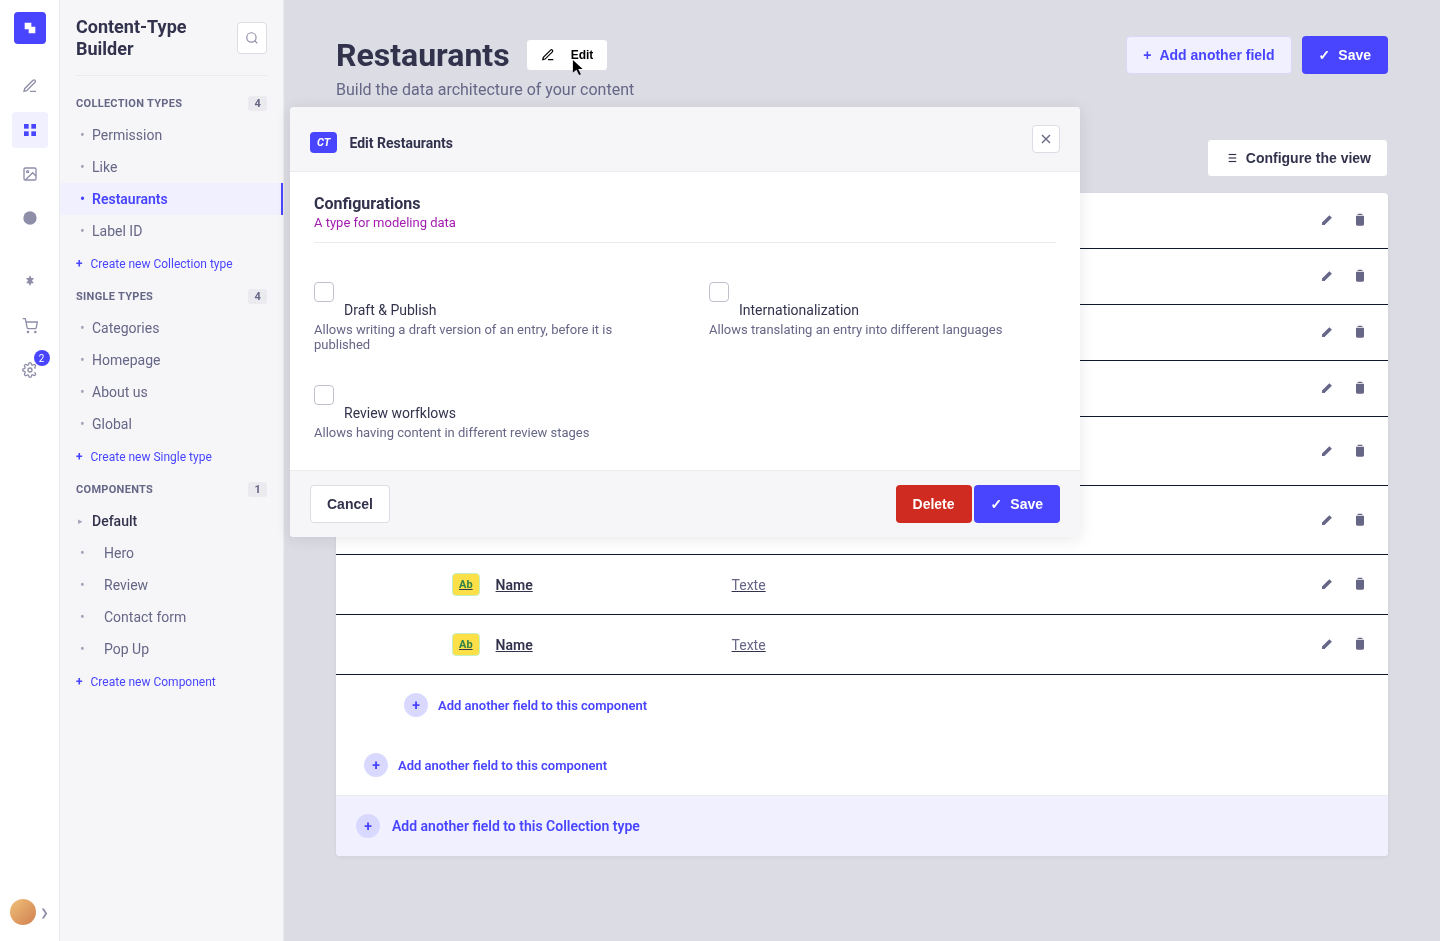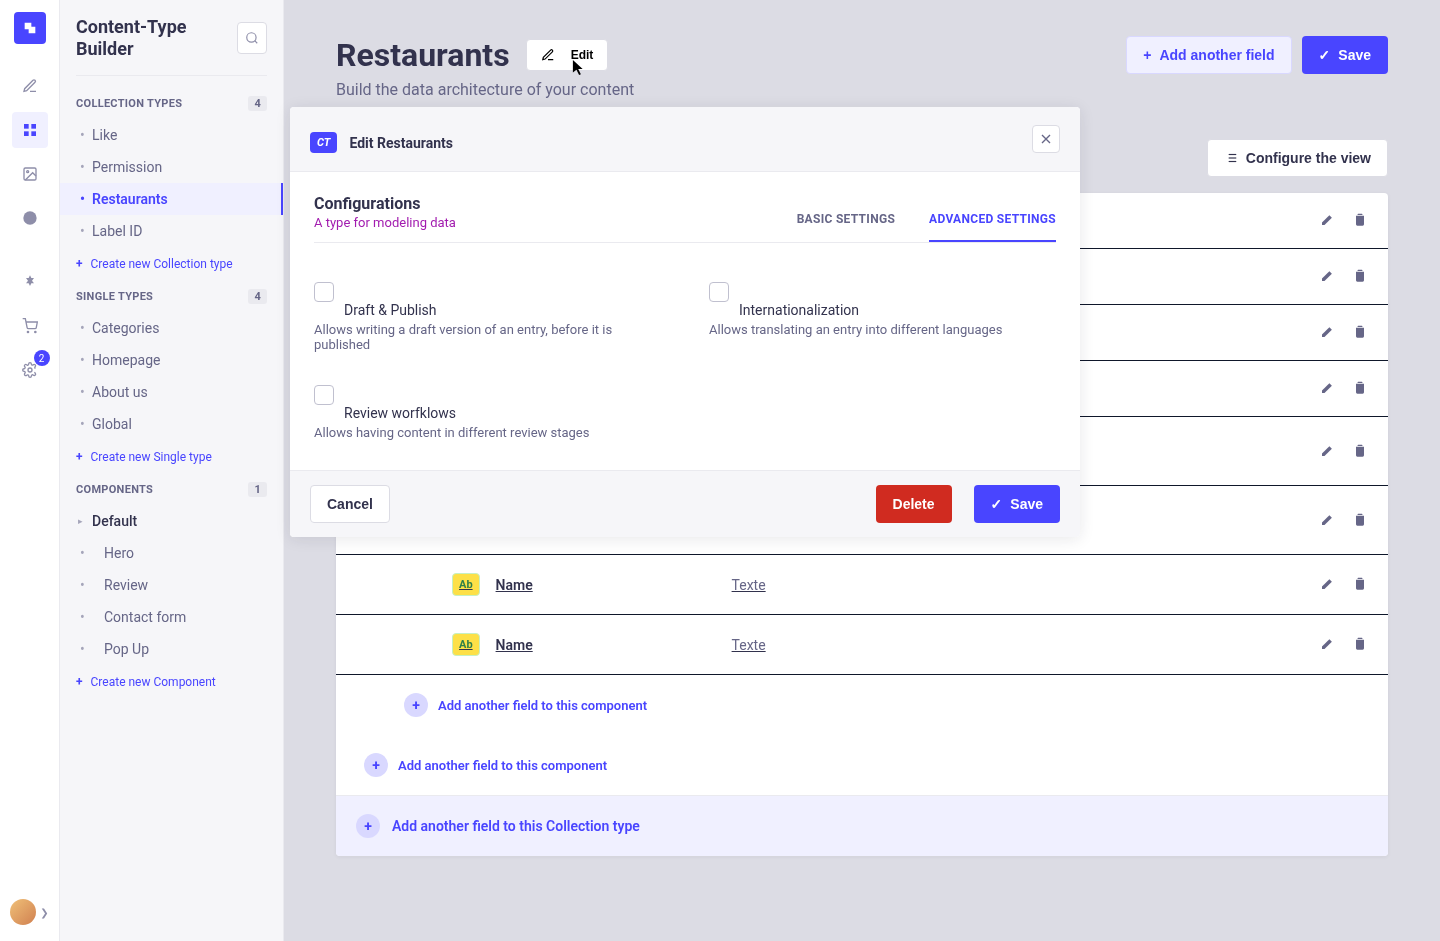--- a/index.html
+++ b/index.html
@@ -79,21 +79,21 @@
 .tabs { display: flex; gap: 34px; }
 .tab { font-size: 12px; font-weight: 700; letter-spacing: 0.3px; color: #666687; padding-bottom: 14px; border-bottom: 2px solid transparent; cursor: pointer; }
 .tab.active { color: #4945ff; border-bottom-color: #4945ff; }
 .settings-grid { display: flex; gap: 48px; margin-bottom: 8px; }
 .setting { flex: 1; }
 .setting-head { display: flex; align-items: center; gap: 10px; margin-bottom: 4px; }
 .checkbox { width: 20px; height: 20px; border: 1px solid #c0c0cf; border-radius: 4px; background: #fff; cursor: pointer; }
 .setting-label { font-size: 14px; color: #32324d; margin-top: 37px; }
 .setting-desc { font-size: 13px; color: #666687; }
 .modal-footer { background: #f6f6f9; border-top: 1px solid #eaeaef; padding: 14px 20px; display: flex; justify-content: space-between; align-items: center; }
-.modal-footer .right { display: flex; gap: 22px; }
+.modal-footer .right { display: flex; gap: 2px; }
 
 .cursor { position: absolute; left: 572px; top: 60px; z-index: 20; font-size: 16px; color: #000; transform: rotate(0deg); }
 
 svg { width: 16px; height: 16px; }
 .icon-sm svg { width: 14px; height: 14px; }
 </style>
 </head>
 <body>
 
 <div class="nav-rail">
@@ -163,22 +163,22 @@
           <path d="M21 21l-4.35-4.35"></path>
         </svg>
     </div>
   </div>
   <div class="divider"></div>
 
   <div class="section-header">
     <span>COLLECTION TYPES</span>
     <span class="count">4</span>
   </div>
+  <div class="sidebar-item">Permission</div>
   <div class="sidebar-item">Like</div>
-  <div class="sidebar-item">Permission</div>
   <div class="sidebar-item active active-marker">Restaurants</div>
   <div class="sidebar-item">Label ID</div>
   <div class="create-link">
     <span class="plus">+</span>
     <span>Create new Collection type</span>
   </div>
 
   <div class="section-header">
     <span>SINGLE TYPES</span>
     <span class="count">4</span>
@@ -392,24 +392,20 @@
           <path d="M18 6L6 18M6 6l12 12"></path>
         </svg>
     </div>
   </div>
   <div class="modal-body">
     <div class="config-row">
       <div>
         <div class="config-title">Configurations</div>
         <div class="config-sub">A type for modeling data</div>
       </div>
-      <div class="tabs">
-        <div class="tab">BASIC SETTINGS</div>
-        <div class="tab active">ADVANCED SETTINGS</div>
-      </div>
     </div>
     <div class="settings-grid">
       <div class="setting">
         <div class="setting-head">
           <div class="checkbox"></div>
           <span class="setting-label">Draft &amp; Publish</span>
         </div>
         <div class="setting-desc">Allows writing a draft version of an entry, before it is published</div>
       </div>
       <div class="setting">

